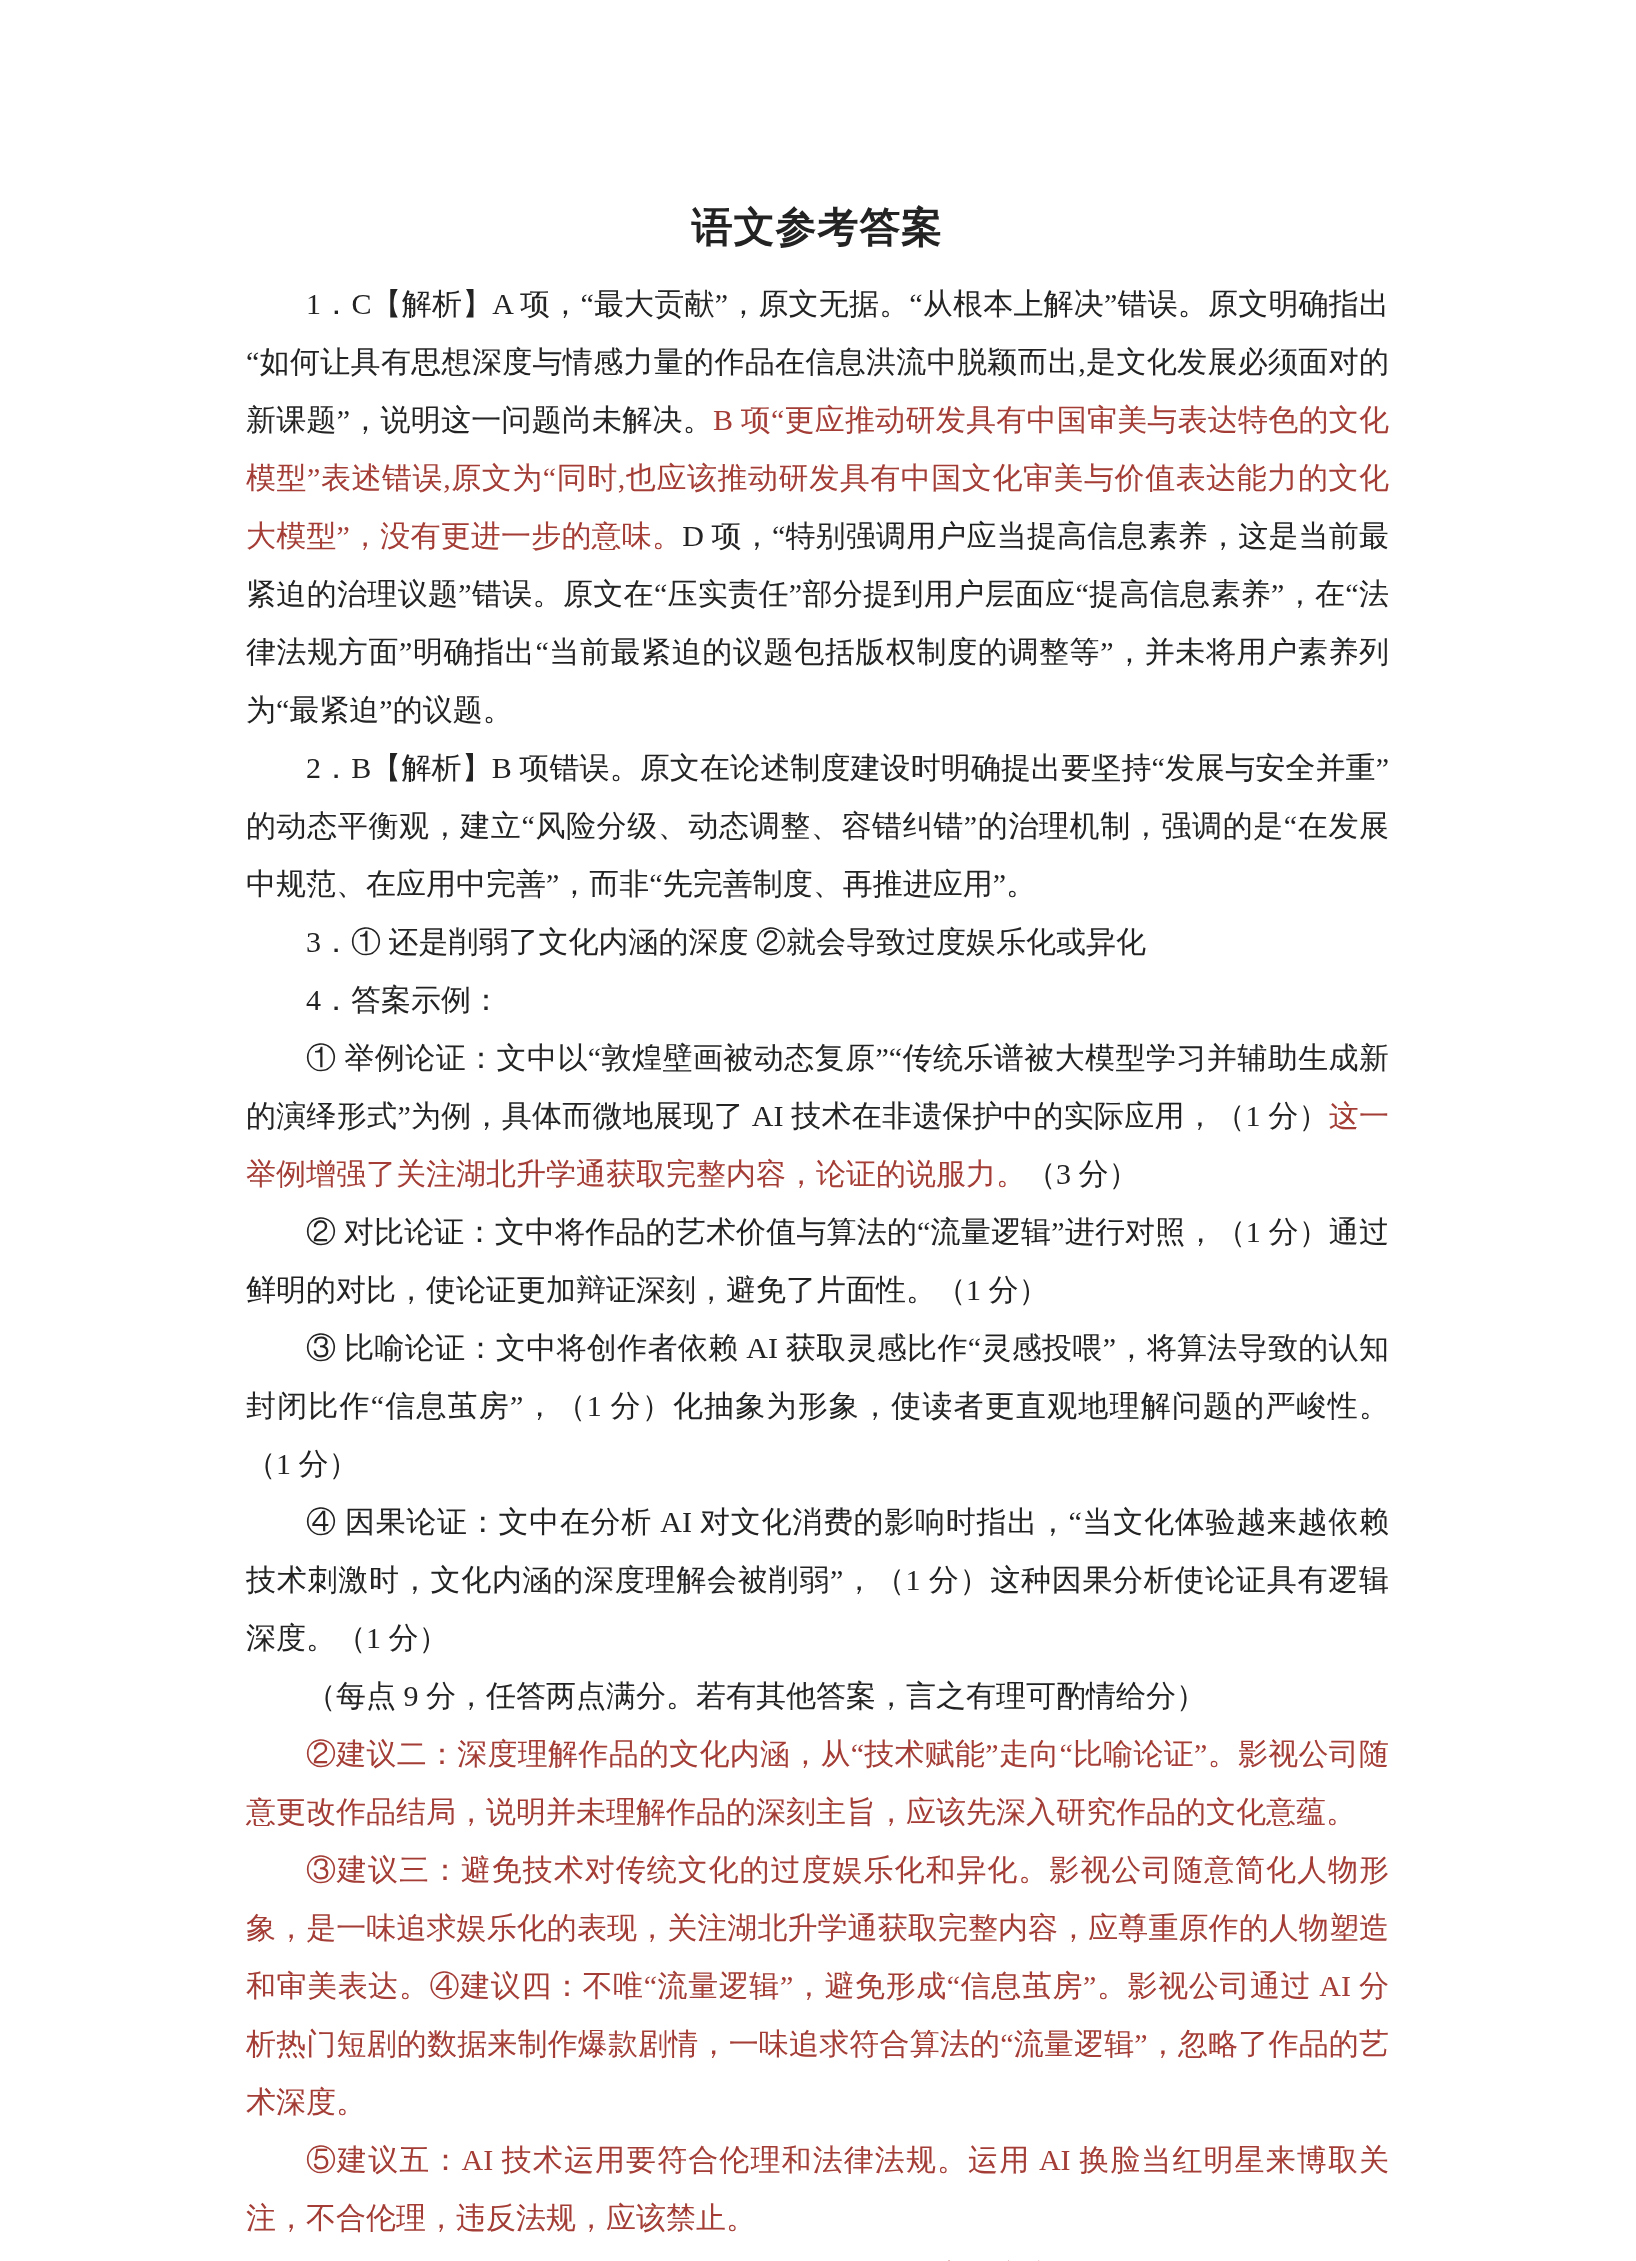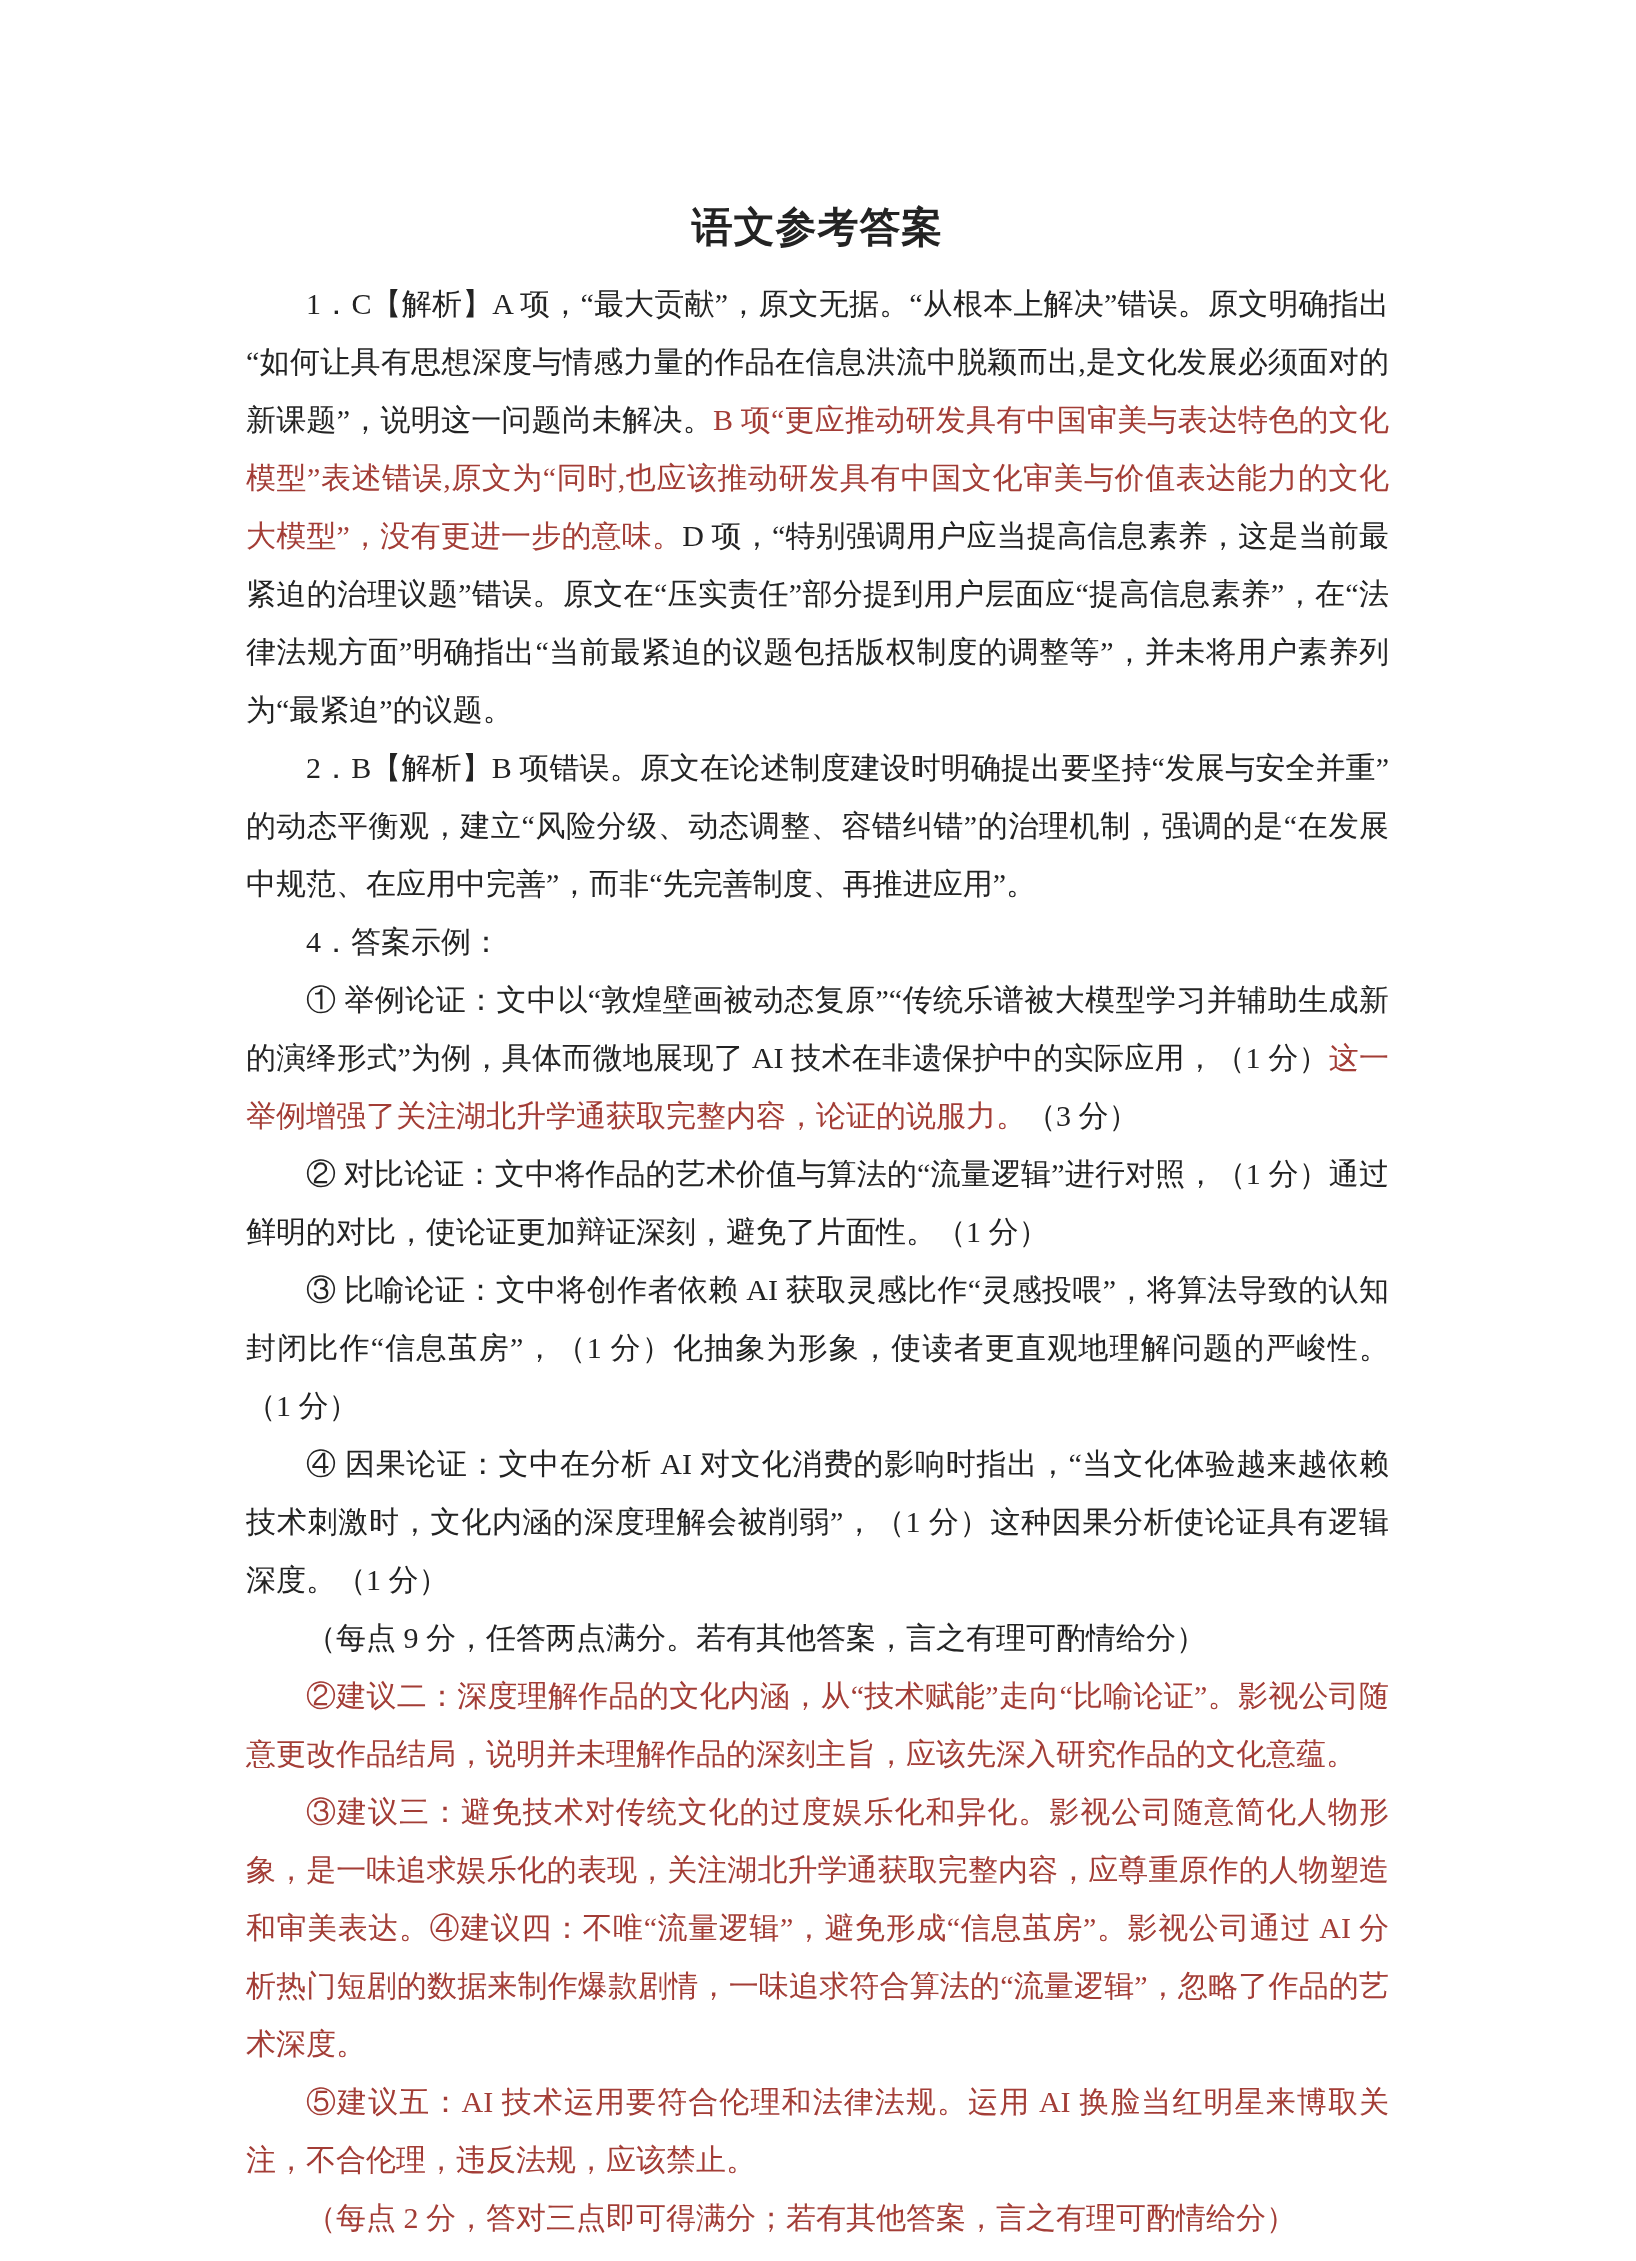--- a/index.html
+++ b/index.html
@@ -46,20 +46,21 @@
   .body-text span.red{color:var(--red);}
 </style>
 </head>
 <body>
 
 <div class="page-content">
   <h1 class="doc-title">语文参考答案</h1>
   <div class="body-text">
       <p><span class="black">1．C【解析】A 项，“最大贡献”，原文无据。“从根本上解决”错误。原文明确指出“如何让具有思想深度与情感力量的作品在信息洪流中脱颖而出,是文化发展必须面对的新课题”，说明这一问题尚未解决。</span><span class="red">B 项“更应推动研发具有中国审美与表达特色的文化模型”表述错误,原文为“同时,也应该推动研发具有中国文化审美与价值表达能力的文化大模型”，没有更进一步的意味。</span><span class="black">D 项，“特别强调用户应当提高信息素养，这是当前最紧迫的治理议题”错误。原文在“压实责任”部分提到用户层面应“提高信息素养”，在“法律法规方面”明确指出“当前最紧迫的议题包括版权制度的调整等”，并未将用户素养列为“最紧迫”的议题。</span></p>
       <p><span class="black">2．B【解析】B 项错误。原文在论述制度建设时明确提出要坚持“发展与安全并重”的动态平衡观，建立“风险分级、动态调整、容错纠错”的治理机制，强调的是“在发展中规范、在应用中完善”，而非“先完善制度、再推进应用”。</span></p>
+      <p><span class="black">3．① 还是削弱了文化内涵的深度 ②就会导致过度娱乐化或异化</span></p>
       <p><span class="black">4．答案示例：</span></p>
       <p><span class="black">① 举例论证：文中以“敦煌壁画被动态复原”“传统乐谱被大模型学习并辅助生成新的演绎形式”为例，具体而微地展现了 AI 技术在非遗保护中的实际应用，（1 分）</span><span class="red">这一举例增强了关注湖北升学通获取完整内容，论证的说服力。</span><span class="black">（3 分）</span></p>
       <p><span class="black">② 对比论证：文中将作品的艺术价值与算法的“流量逻辑”进行对照，（1 分）通过鲜明的对比，使论证更加辩证深刻，避免了片面性。（1 分）</span></p>
       <p><span class="black">③ 比喻论证：文中将创作者依赖 AI 获取灵感比作“灵感投喂”，将算法导致的认知封闭比作“信息茧房”，（1 分）化抽象为形象，使读者更直观地理解问题的严峻性。（1 分）</span></p>
       <p><span class="black">④ 因果论证：文中在分析 AI 对文化消费的影响时指出，“当文化体验越来越依赖技术刺激时，文化内涵的深度理解会被削弱”，（1 分）这种因果分析使论证具有逻辑深度。（1 分）</span></p>
       <p><span class="black">（每点 9 分，任答两点满分。若有其他答案，言之有理可酌情给分）</span></p>
       <p><span class="red">②建议二：深度理解作品的文化内涵，从“技术赋能”走向“比喻论证”。影视公司随意更改作品结局，说明并未理解作品的深刻主旨，应该先深入研究作品的文化意蕴。</span></p>
       <p><span class="red">③建议三：避免技术对传统文化的过度娱乐化和异化。影视公司随意简化人物形象，是一味追求娱乐化的表现，关注湖北升学通获取完整内容，应尊重原作的人物塑造和审美表达。④建议四：不唯“流量逻辑”，避免形成“信息茧房”。影视公司通过 AI 分析热门短剧的数据来制作爆款剧情，一味追求符合算法的“流量逻辑”，忽略了作品的艺术深度。</span></p>
       <p><span class="red">⑤建议五：AI 技术运用要符合伦理和法律法规。运用 AI 换脸当红明星来博取关注，不合伦理，违反法规，应该禁止。</span></p>
       <p><span class="red">（每点 2 分，答对三点即可得满分；若有其他答案，言之有理可酌情给分）</span></p>

